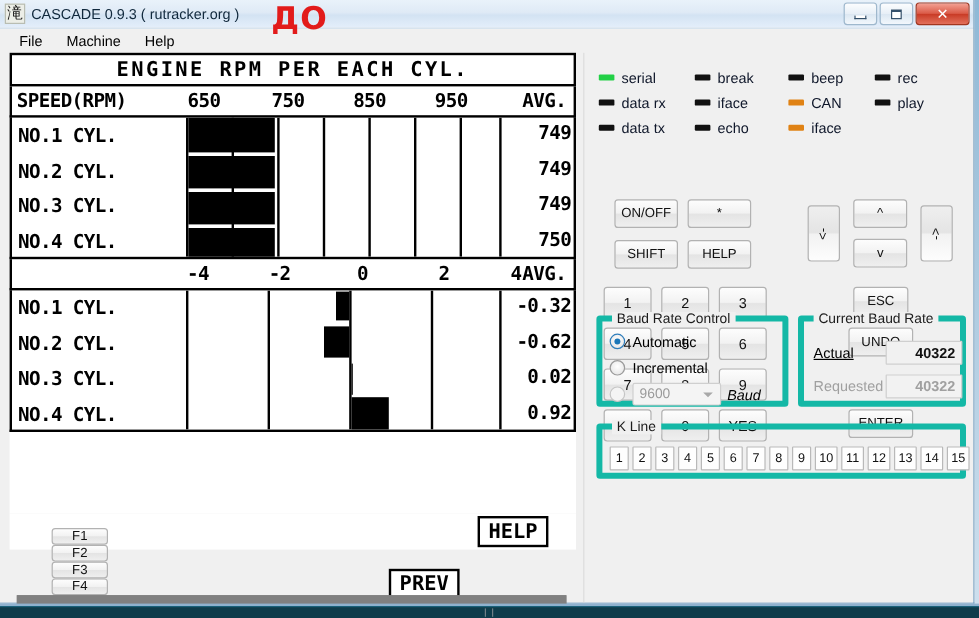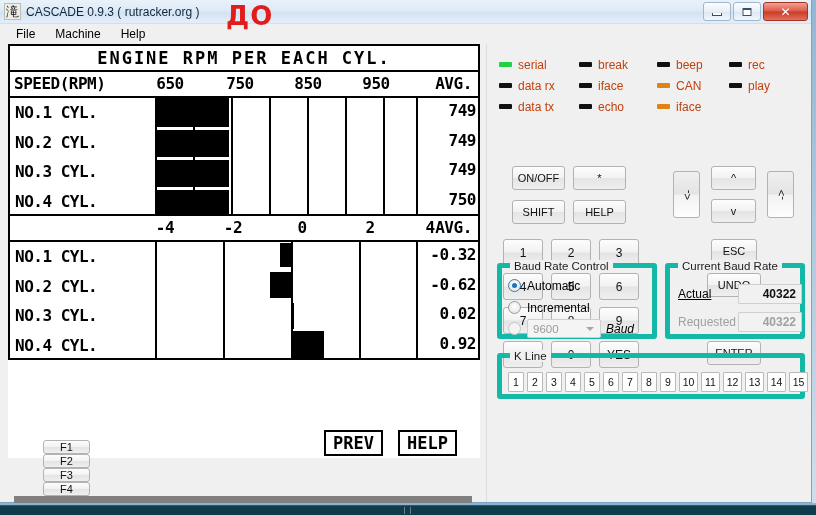--- a/index.html
+++ b/index.html
@@ -253,21 +253,21 @@
     grid-template-columns: 80px 78px 72px 70px;
     grid-auto-rows: 21px;
     align-items: center;
   }
   .led { display: flex; align-items: center; }
   .led .dot {
     width: 13px; height: 5px;
     margin-right: 6px;
     border-radius: 1px;
   }
-  .led .txt { font-size: 12px; color: #c2410c; }
+  .led .txt { font-size: 12px; color: #0f172a; }
 
   
   #keypad { position: absolute; left: 0; top: 110px; width: 100%; height: 215px; }
   .btn.kp { position: absolute; }
   .btn.num { width: 40px; height: 27px; font-size: 12px; }
   .btn.wide { width: 53px; height: 24px; font-size: 11px; }
   .btn.nav { font-size: 11px; }
   .btn.vert {
     writing-mode: vertical-rl;
     transform: rotate(180deg);
@@ -482,21 +482,21 @@
               <span class="cval">0.02</span>
             </div>
             <div class="crow">
               <span class="cname">NO.4 CYL.</span>
               <span class="cval">0.92</span>
             </div>
           </div>
         </div>
 
         <div id="lcdbtns">
-          <div class="bmbtn" style="left:316px;">PREV</div>
+          <div class="bmbtn" style="left:316px;margin-top:44px;">PREV</div>
           <div class="bmbtn" style="left:390px;">HELP</div>
         </div>
 
         <div id="fkeys">
           <div class="btn fk">F1</div>
           <div class="btn fk">F2</div>
           <div class="btn fk">F3</div>
           <div class="btn fk">F4</div>
           <div class="btn fk">F5</div>
           <div class="btn fk">F6</div>

